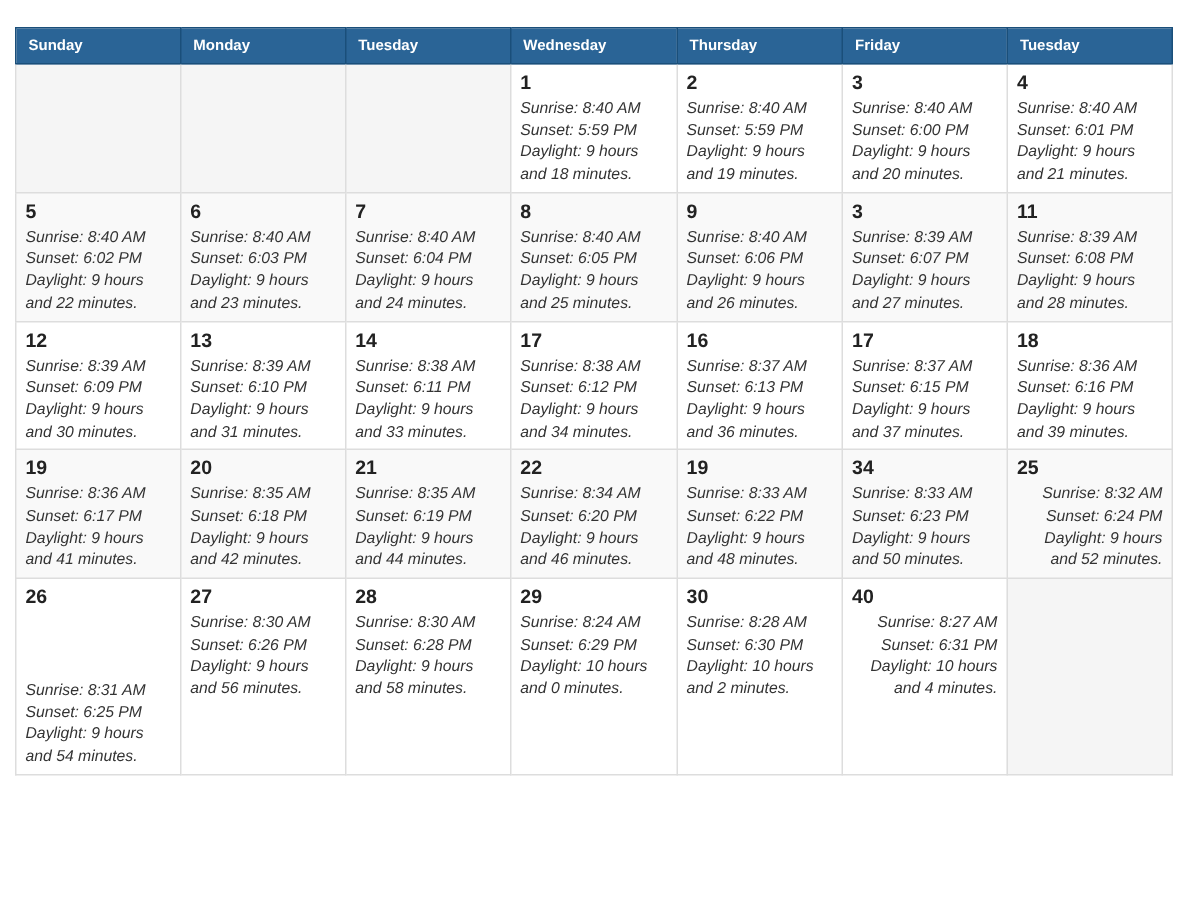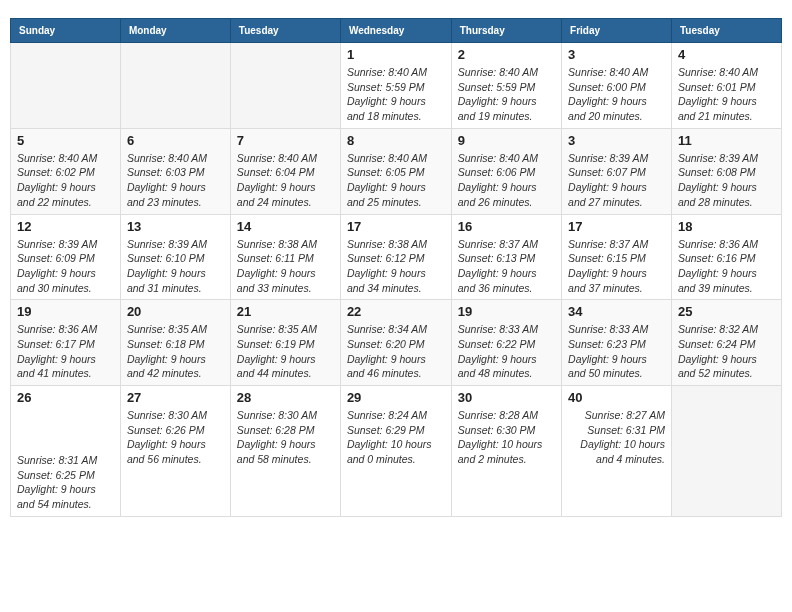--- a/index.html
+++ b/index.html
@@ -280,21 +280,21 @@
         </td>
         <td>
           <div class="day-num">34</div>
           <div class="day-info" style="white-space: pre-line;">Sunrise: 8:33 AM
 Sunset: 6:23 PM
 Daylight: 9 hours
 and 50 minutes.</div>
         </td>
         <td>
           <div class="day-num">25</div>
-          <div class="day-info" style="white-space: pre-line;">Sunrise: 8:32 AM
+          <div class="day-info" style="white-space: pre-line; text-align: right;">Sunrise: 8:32 AM
 Sunset: 6:24 PM
 Daylight: 9 hours
 and 52 minutes.</div>
         </td>
       </tr>
       <tr>
         <td>
           <div class="day-num">26</div>
           <div class="day-info" style="white-space: pre-line; margin-top: 48px;">Sunrise: 8:31 AM
 Sunset: 6:25 PM

